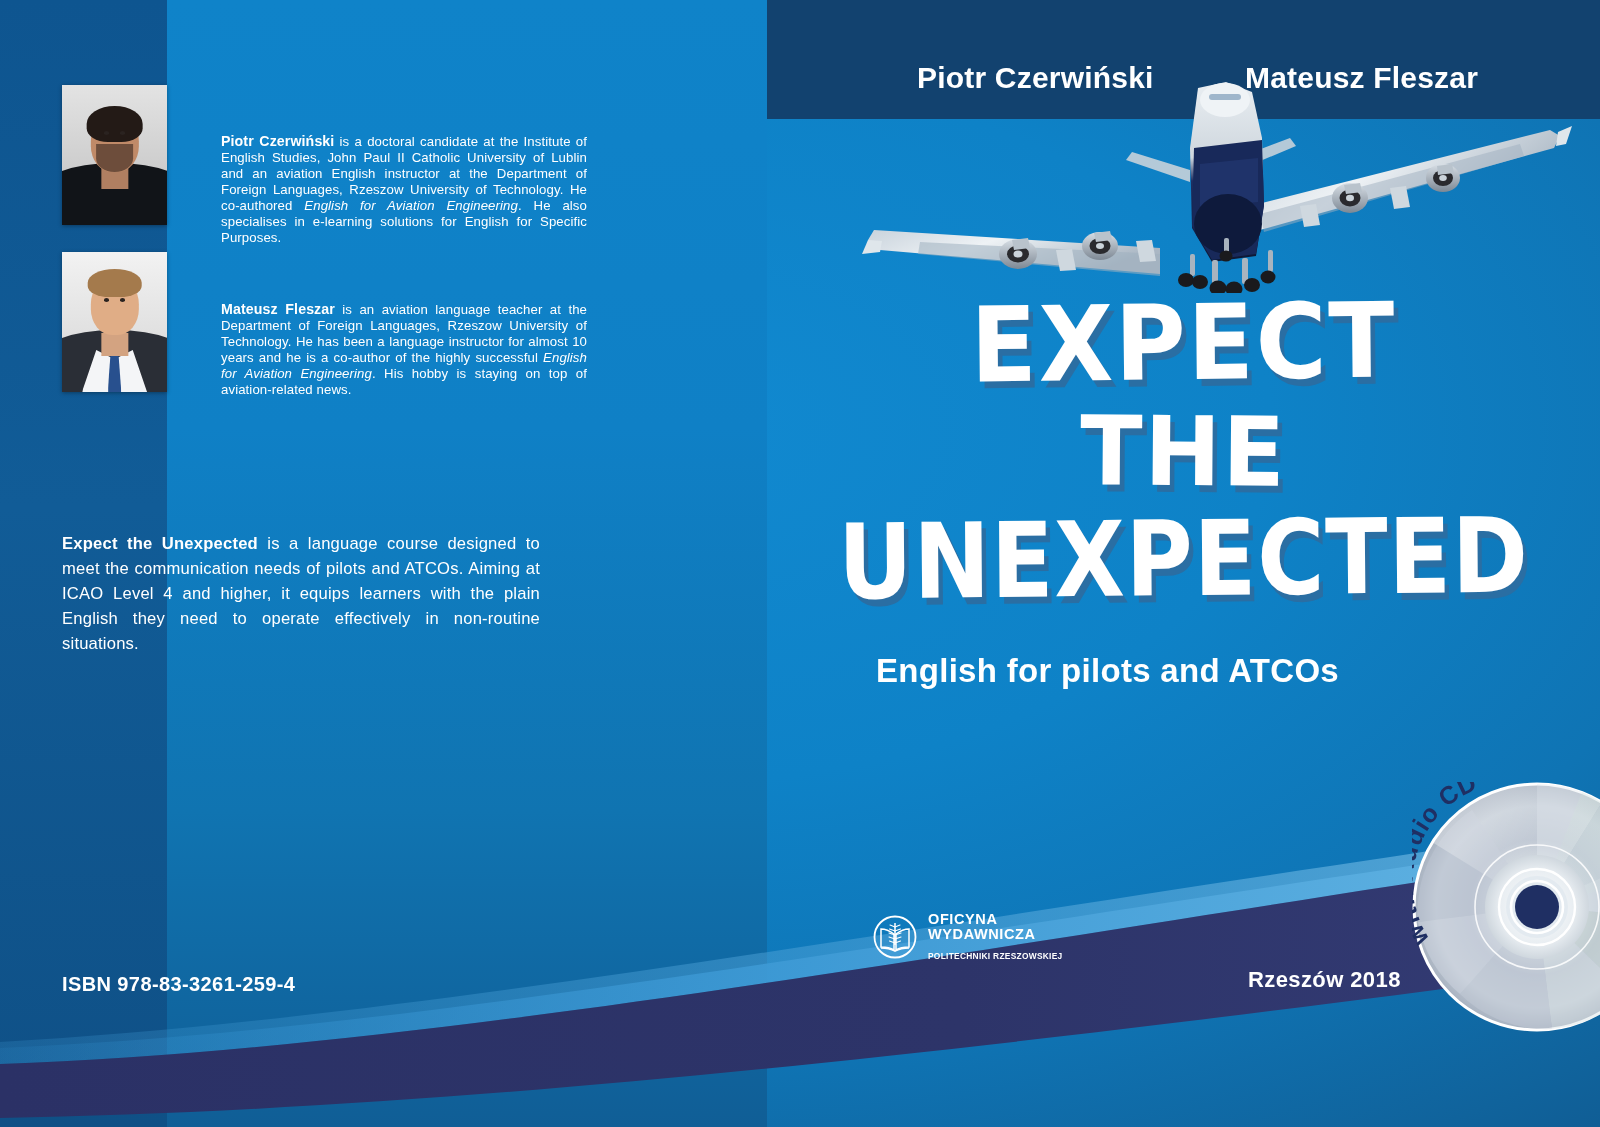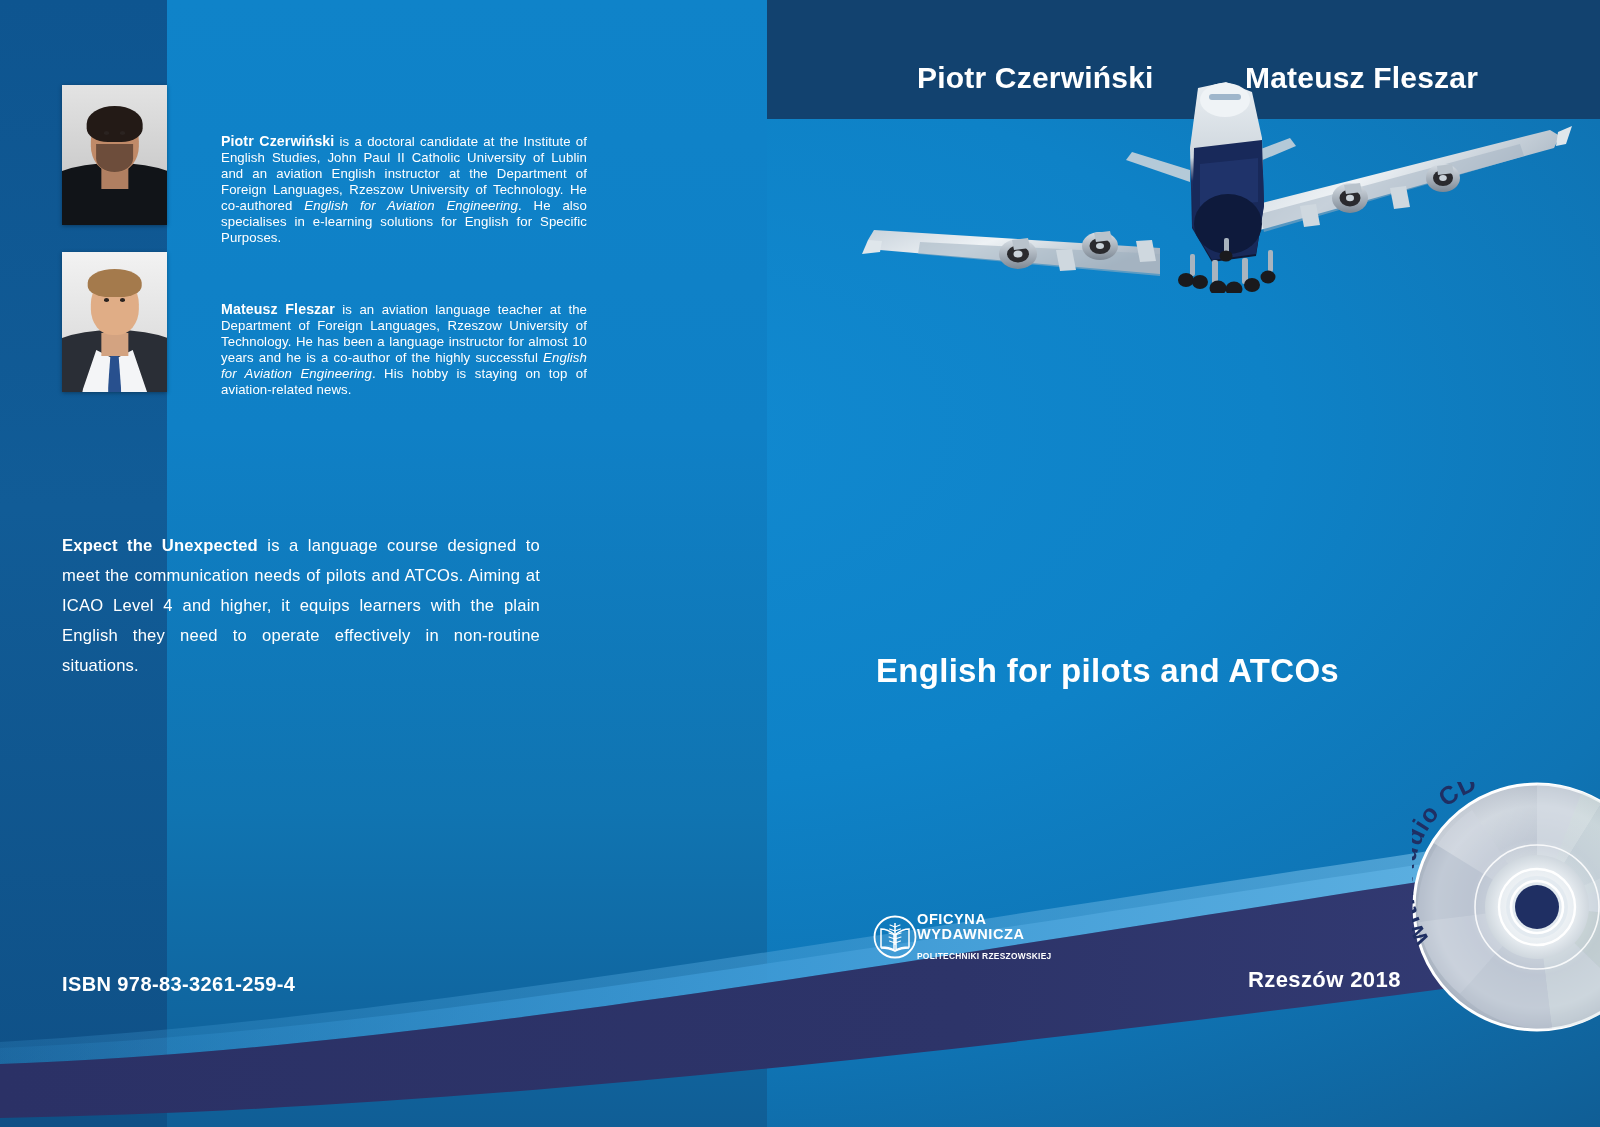--- a/index.html
+++ b/index.html
@@ -93,21 +93,21 @@
     color:#ffffff; font-size:13.2px; line-height:16px;
     text-align:justify; letter-spacing:.1px;margin-left:46px;
   }
   .bio-1 { left:175px; top:133px; }
   .bio-2 { left:175px; top:301px; }
   .bio b { font-weight:700; font-size:14.2px; }
   .bio i { font-style:italic; }
 
   .blurb {
     position:absolute; left:62px; top:531px; width:478px;
-    color:#ffffff; font-size:16.6px; line-height:30px;
+    color:#ffffff; font-size:16.6px; line-height:25px;
     text-align:justify; letter-spacing:.2px;
   }
   .blurb b { font-weight:700; }
 
   .isbn {
     position:absolute; left:62px; top:973px;
     color:#ffffff; font-size:20px; font-weight:700; letter-spacing:.4px;
   }
 
   
@@ -143,21 +143,21 @@
     text-align:center; color:#ffffff;
     font-size:33px; font-weight:700; letter-spacing:.3px;
   }
 
   
   .waves { position:absolute; left:0; top:780px; width:1600px; height:347px; }
 
   
   .publisher {
     position:absolute; left:873px; top:912px;
-    display:flex; align-items:center; 
+    display:flex; align-items:center; gap:11px;
   }
   .pub-mark { width:44px; height:44px; flex:0 0 44px; }
   .pub-text { color:#ffffff; line-height:1.05; }
   .pub-l1, .pub-l2 { font-size:14.5px; font-weight:700; letter-spacing:.6px; }
   .pub-l3 { font-size:8.4px; font-weight:700; letter-spacing:.28px; margin-top:10px; }
 
   .place-year {
     position:absolute; left:1248px; top:967px;
     color:#ffffff; font-size:22px; font-weight:700; letter-spacing:.4px;
   }
@@ -303,20 +303,25 @@
         <ellipse cx="366" cy="178" rx="6.5" ry="5.5"></ellipse>
       </g>
     </svg>
   </div>
 
   <div class="authors">
     <div class="author author-1">Piotr Czerwiński</div>
     <div class="author author-2">Mateusz Fleszar</div>
   </div>
 
+  <div class="title-block">
+    <div class="tline tline-1">EXPECT</div>
+    <div class="tline tline-2">THE</div>
+    <div class="tline tline-3">UNEXPECTED</div>
+  </div>
 
   <div class="subtitle">English for pilots and ATCOs</div>
 
   <svg class="waves" viewBox="0 0 1600 347" preserveAspectRatio="none" xmlns="http://www.w3.org/2000/svg">
     <defs>
       <linearGradient id="wLight" x1="0" y1="0" x2="1" y2="0">
         <stop offset="0" stop-color="#3a93cd" stop-opacity=".25"></stop>
         <stop offset="0.55" stop-color="#4fa3d8" stop-opacity=".55"></stop>
         <stop offset="1" stop-color="#6fb8e2" stop-opacity=".75"></stop>
       </linearGradient>

